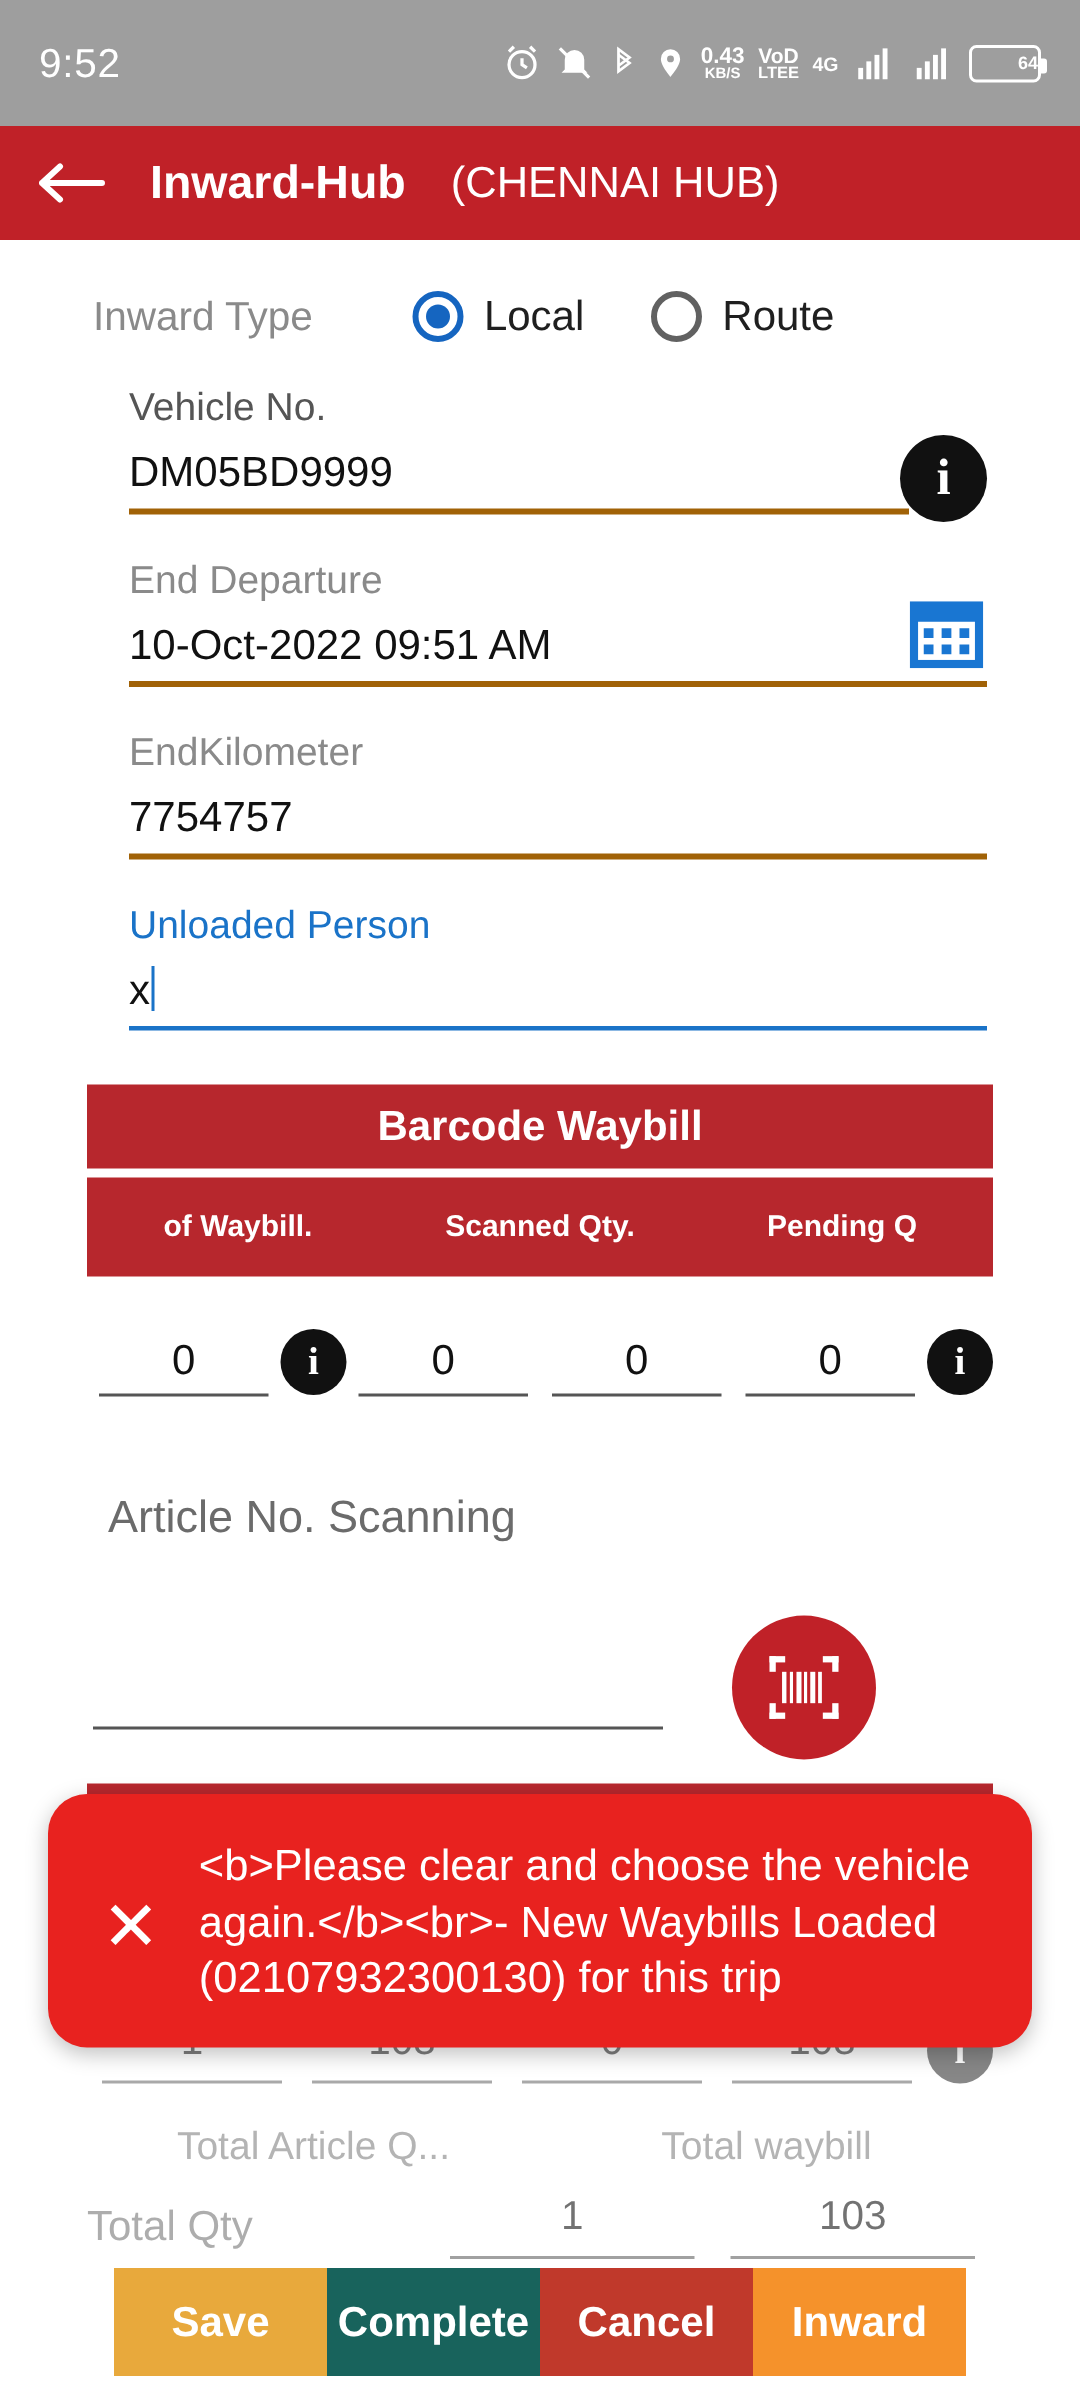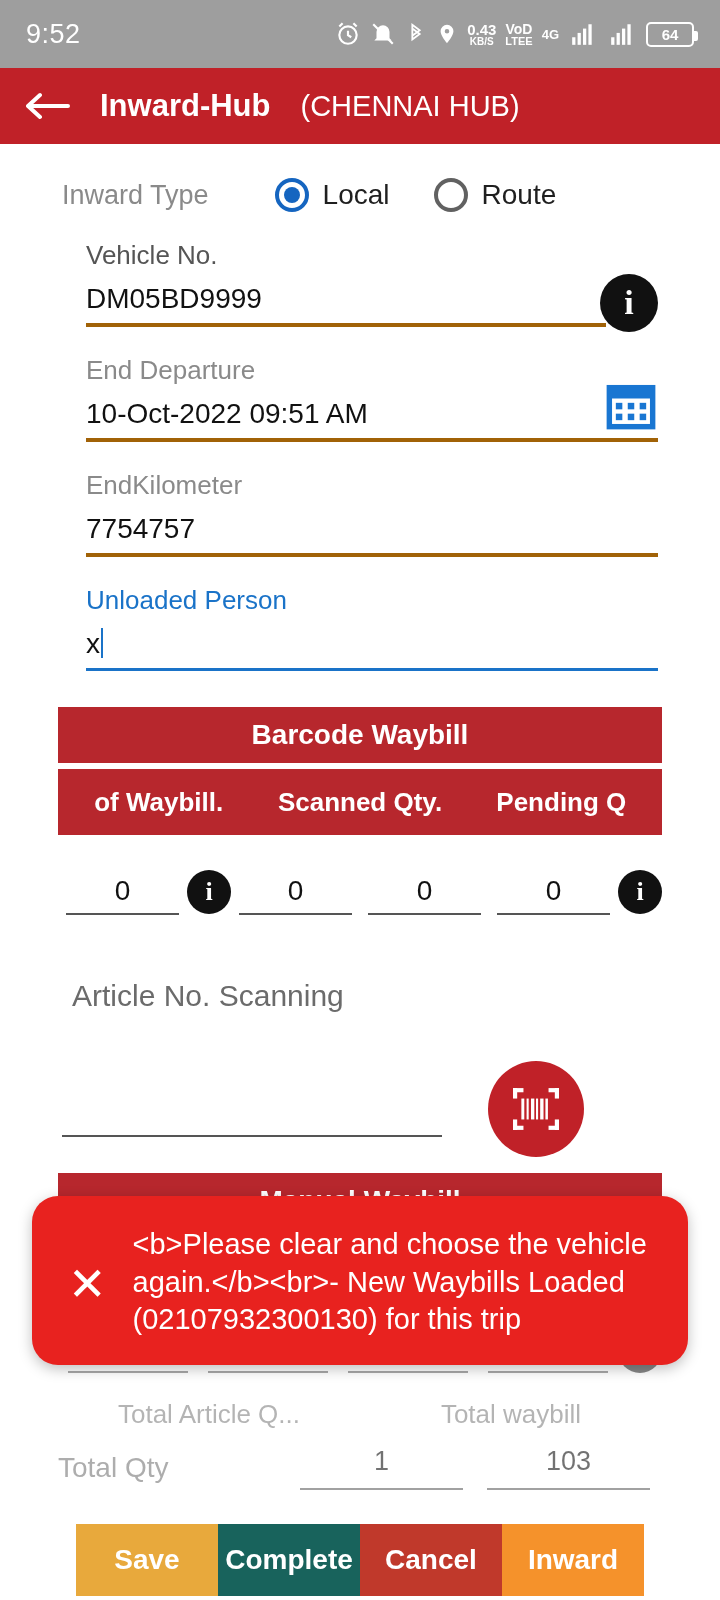--- a/index.html
+++ b/index.html
@@ -6,37 +6,37 @@
   html, body {
     width: 720px; height: 1600px;
     font-family: "Liberation Sans", sans-serif;
     background: #ffffff;
     overflow: hidden;
   }
   .screen { position: relative; width: 720px; height: 1600px; background:#fff; }
 
   
   .statusbar {
-    height: 68px; background: #9e9e9e; color: #fff;
+    height: 84px; background: #9e9e9e; color: #fff;
     display: flex; align-items: center; justify-content: space-between;
     padding: 0 26px;
   }
   .status-time { font-size: 27px; font-weight: 500; letter-spacing: .5px; }
   .status-icons { display: flex; align-items: center; gap: 9px; }
   .status-icons svg { display: block; }
   .netspeed { display:flex; flex-direction:column; align-items:center; line-height:1; }
   .netspeed .v { font-size: 15px; font-weight: 700; }
   .netspeed .u { font-size: 10px; font-weight: 700; }
   .volte { display:flex; flex-direction:column; align-items:center; line-height:1; }
   .volte .a { font-size: 14px; font-weight:700; }
   .volte .b { font-size: 11px; font-weight:700; }
   .fourg { font-size: 13px; font-weight: 700; }
   .battery {
     border: 2px solid #fff; border-radius: 5px; width: 48px; height: 25px;
-    display:flex; align-items:center; justify-content:center; font-size:15px; font-weight:700;
+    display:flex; align-items:center; justify-content:flex-end; font-size:12px; font-weight:700;
     position: relative;
   }
   .battery:after{ content:""; position:absolute; right:-6px; top:7px; width:4px; height:10px; background:#fff; border-radius:0 2px 2px 0;}
 
   
   .appbar {
     height: 76px; background: #c02128; display: flex; align-items: center;
     padding: 0 26px; gap: 30px;
   }
   .back-arrow { width: 44px; height: 30px; position: relative; cursor: pointer; }
@@ -82,21 +82,21 @@
   .cal-icon { position:absolute; right: 62px; top: 24px; width: 54px; height: 52px; }
 
   
   .bar {
     margin: 36px 58px 4px 58px; background:#b7272d; color:#fff;
     height: 56px; display:flex; align-items:center; justify-content:center;
     font-size: 28px; font-weight: 700;
   }
   .table-head {
     margin: 6px 58px 0 58px; background:#b7272d; color:#fff; height: 66px;
-    display:flex; align-items:center; font-size: 26px; font-weight:700;
+    display:flex; align-items:center; font-size: 20px; font-weight:700;
     overflow:hidden; white-space:nowrap;
   }
   .table-head .c { flex: 1; text-align:center; }
 
   .num-row { display:flex; align-items:center; padding: 0 58px; margin-top: 34px; gap: 0; }
   .num-cell {
     display:flex; align-items:center; justify-content:center;
     font-size: 28px; color:#111; border-bottom: 2px solid #555;
     height: 46px; flex: 1; margin: 0 8px;
   }
@@ -130,21 +130,21 @@
   .toast {
     position: absolute; left: 32px; right: 32px; top: 1196px;
     background: #e8221f; border-radius: 26px; color:#fff;
     display:flex; align-items:flex-start; padding: 26px 28px;
     box-shadow: 0 4px 14px rgba(0,0,0,.25);
   }
   .toast .x { font-size: 46px; line-height: 44px; margin: 40px 26px 0 8px; font-weight: 300; }
   .toast .msg { font-size: 29px; line-height: 1.3; padding-top: 4px; }
 
   
-  .btnbar { position:absolute; left:0; right:0; bottom:4px; display:flex; padding: 0 76px; }
+  .btnbar { position:absolute; left:0; right:0; bottom:16px; display:flex; padding: 0 76px; }
   .btn { flex:1; height: 72px; display:flex; align-items:center; justify-content:center;
          color:#fff; font-size: 28px; font-weight:700; }
   .btn.save { background:#e8a93c; }
   .btn.complete { background:#18635c; }
   .btn.cancel { background:#c0392b; }
   .btn.inward { background:#f5922b; }
 </style>
 </head>
 <body>
 

